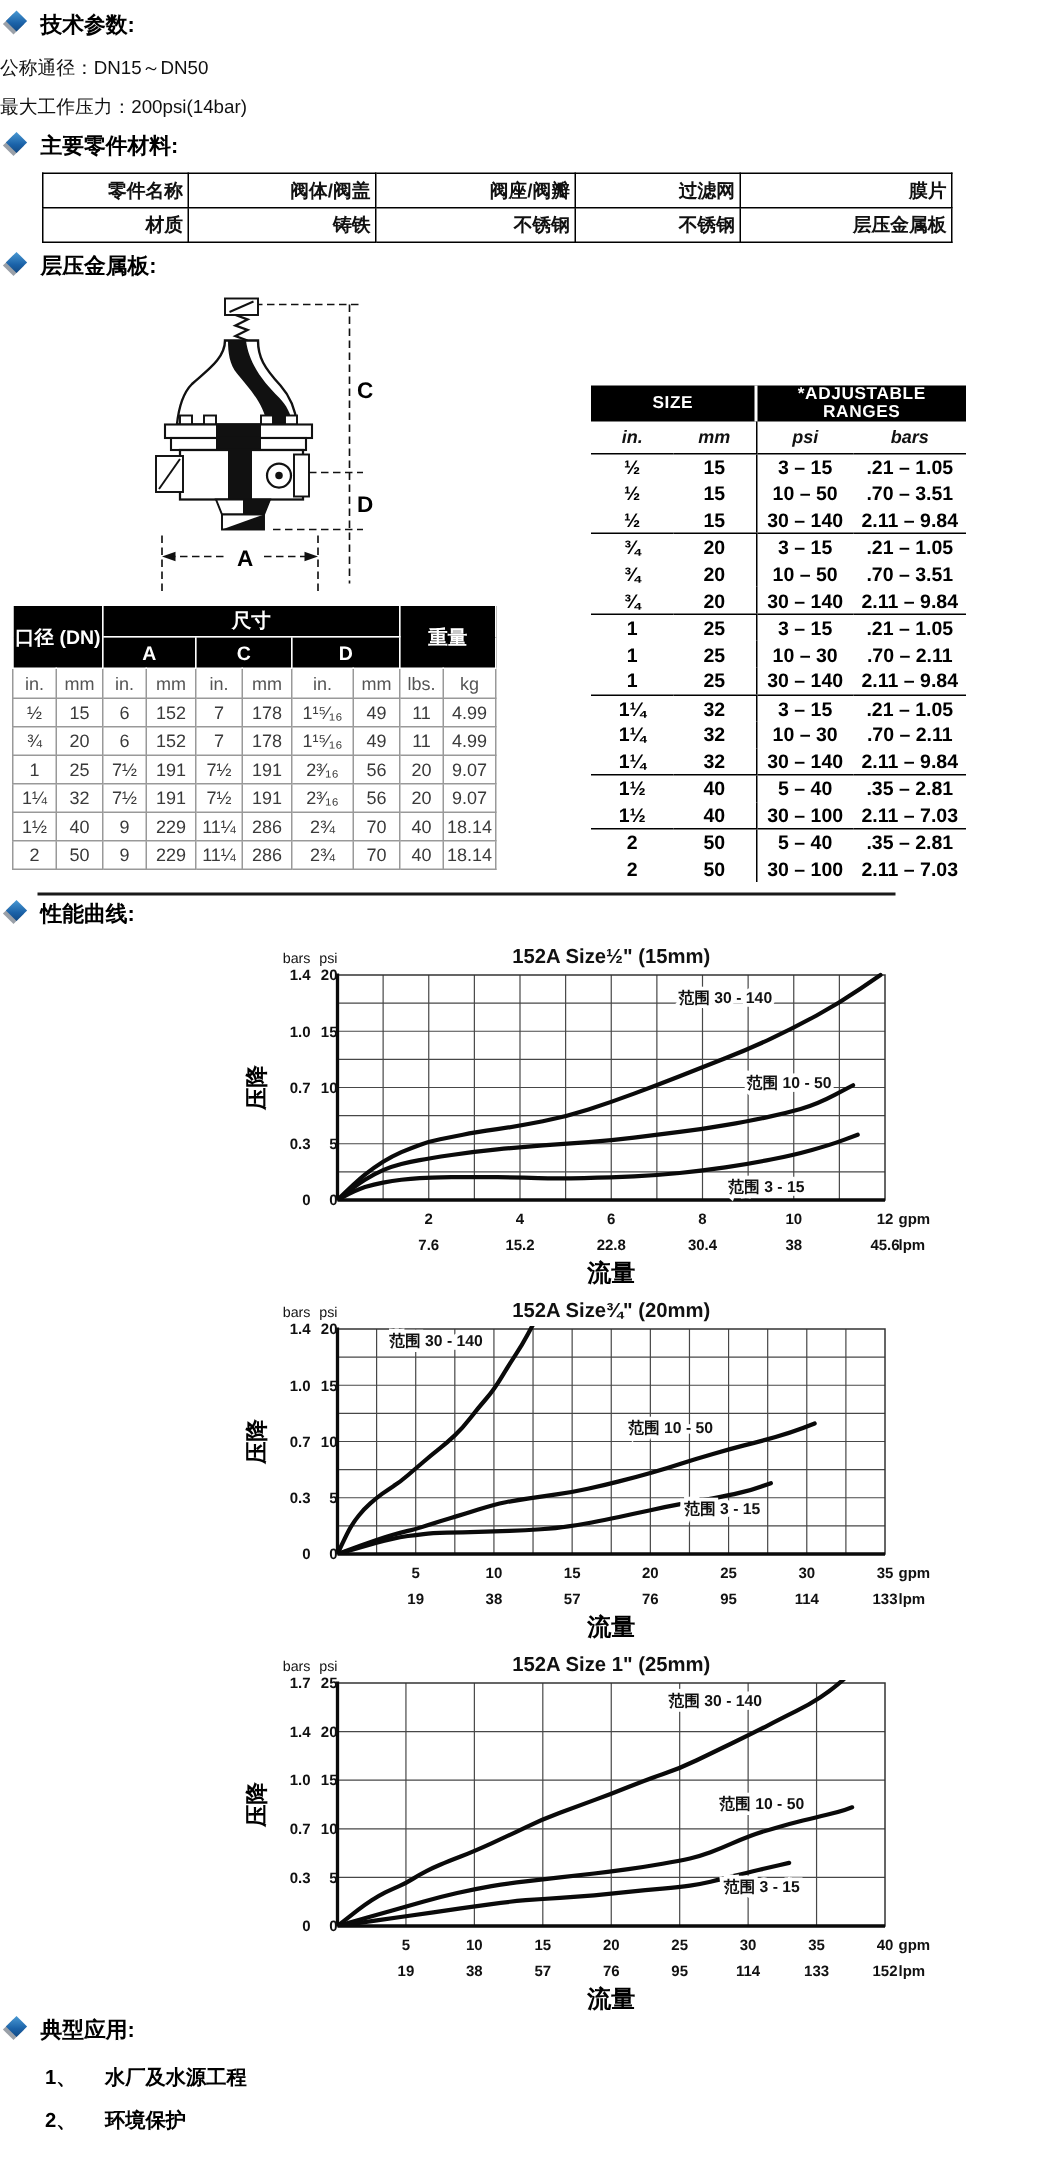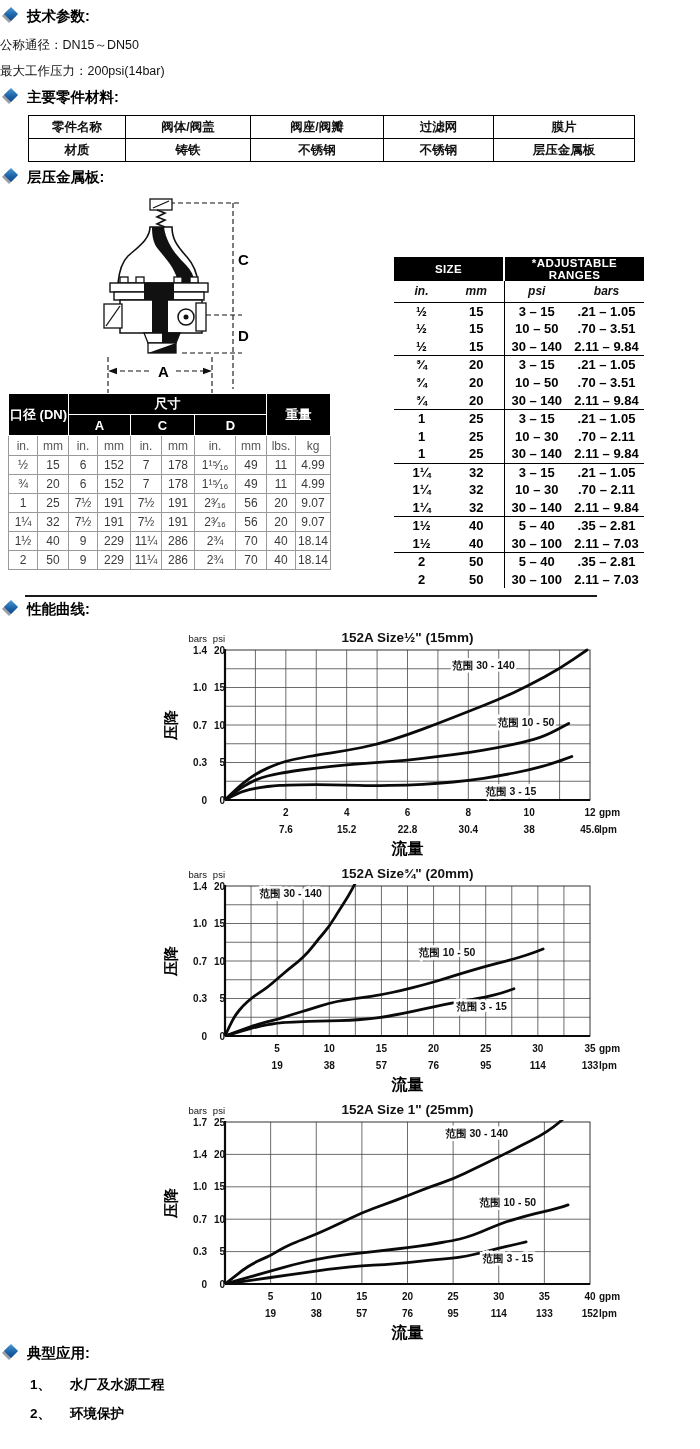--- a/index.html
+++ b/index.html
@@ -8,34 +8,34 @@
 .page{position:relative;width:700px;padding-top:5px}
 .sec-h{display:flex;align-items:flex-start;gap:8px;margin:2px 0 2px 3px;height:22px}
 .sec-h .txt{font-size:14.5px;font-weight:bold;color:#000}
 .diamond{position:relative;width:16px;height:16px;flex:0 0 16px}
 .diamond::before{content:"";position:absolute;left:1px;top:4px;width:10px;height:10px;background:#9aa0a8;transform:rotate(45deg)}
 .diamond::after{content:"";position:absolute;left:3px;top:2px;width:10px;height:10px;background:linear-gradient(135deg,#4a9ad4 0%,#1b62a8 60%,#124a85 100%);transform:rotate(45deg)}
 .spec-lines{margin:3px 0 4px}
 .spec-lines div{font-size:12.5px;line-height:26px;color:#111}
 table{border-collapse:collapse}
 .materials{margin:5px 0 6px 28px;width:606px;table-layout:fixed}
-.materials td{border:1.3px solid #000;text-align:center;font-size:12.5px;font-weight:600;height:23px;padding:0 3px}
+.materials td{border:1.3px solid #000;text-align:right;font-size:12.5px;font-weight:600;height:23px;padding:0 3px}
 .diagram-area{position:relative;height:394px;margin-top:3px}
 .valve-svg{position:absolute;left:90px;top:0}
 .valve-svg text{font-family:"Liberation Sans","DejaVu Sans",sans-serif;font-size:15px;font-weight:bold;fill:#000}
 
 .size-table{position:absolute;left:394px;top:64px;width:250px;table-layout:fixed}
 .size-table th{background:#000;color:#fff;font-size:11.5px;font-weight:bold;height:20px;letter-spacing:.4px}
 .size-table .units td{font-style:italic;font-size:12px;font-weight:bold;height:21px;text-align:center;border-bottom:1.5px solid #000}
 .size-table tbody.data td{font-size:13px;font-weight:bold;height:17.9px;text-align:center;color:#000}
 .size-table td:nth-child(3){border-left:1.5px solid #000}
 .size-table th:nth-child(2){border-left:2px solid #fff}
 .size-table tbody.data tr.group-end td{border-bottom:1.5px solid #000}
 
-.dims-table{position:absolute;left:8px;top:200px;width:322px;table-layout:fixed;border:1px solid #777}
+.dims-table{position:absolute;left:8px;top:210px;width:322px;table-layout:fixed;border:1px solid #777}
 .dims-table th{background:#000;color:#fff;font-size:13px;font-weight:bold;border:1.5px solid #fff;height:21px}
 .dims-table .units td{color:#555;font-size:12px;height:20px;text-align:center;border:1px solid #999}
 .dims-table tbody.data td{color:#3a3a3a;font-size:12px;font-weight:500;height:19px;text-align:center;border:1px solid #999}
 .rule{border:none;border-top:2px solid #1a1a1a;width:572px;margin:8px 0 3px 25px}
 
 .chart{margin:4px 0 0 158px}
 .chart svg{display:block}
 .chart svg text{font-family:"Liberation Sans","DejaVu Sans",sans-serif}
 .grid{stroke:#474747;stroke-width:.8}
 .pborder{fill:none;stroke:#333;stroke-width:1}

